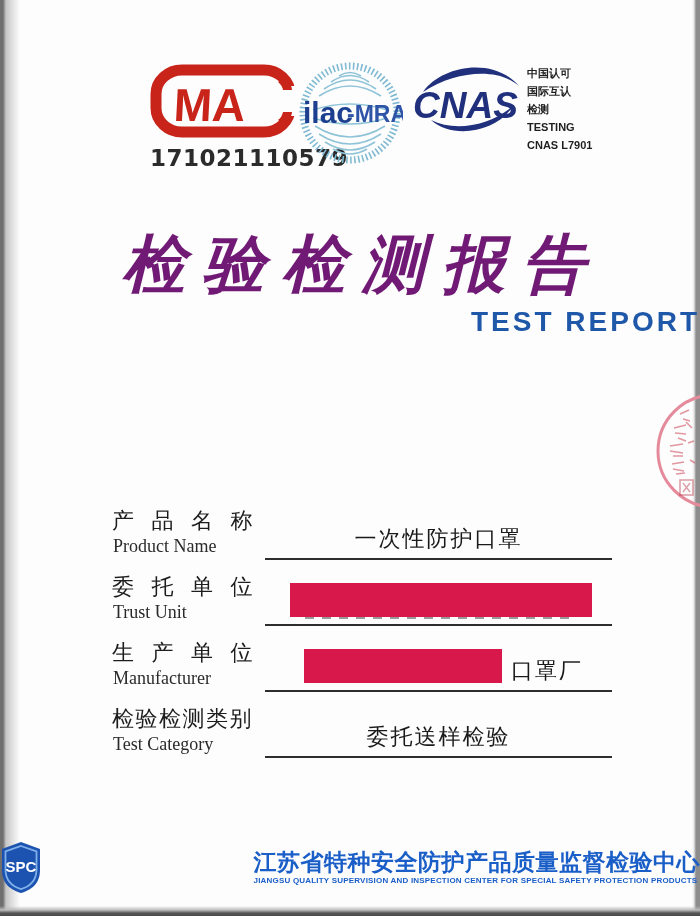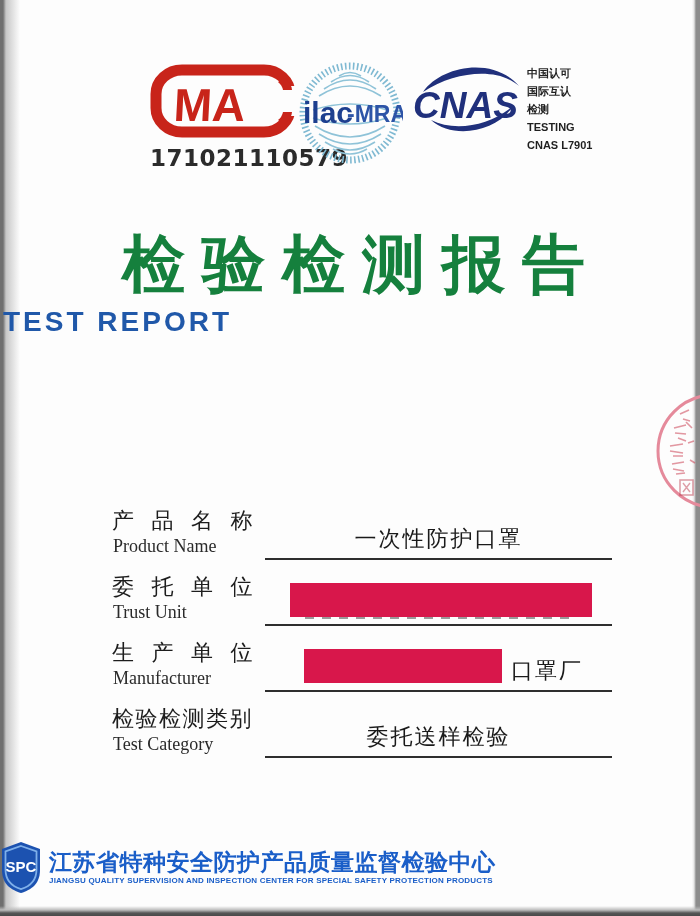--- a/index.html
+++ b/index.html
@@ -23,23 +23,23 @@
   .cma-block{position:absolute;left:150px;top:64px;width:146px;text-align:center;}
   .cma-number{margin-top:3px;font-size:23px;font-weight:bold;color:#2b2b2b;letter-spacing:0.5px;
     font-family:"DejaVu Sans",sans-serif;}
   .ilac-logo{position:absolute;left:297px;top:60px;}
   .cnas-logo{position:absolute;left:413px;top:62px;}
   .cnas-text{position:absolute;left:527px;top:64px;line-height:18px;font-size:11px;font-weight:bold;color:#1f1f1f;}
   .cnas-text div{white-space:nowrap;}
 
   
   .title-cn{position:absolute;left:0;right:0;top:222px;text-align:center;
-    font-size:63px;font-weight:bold;color:#15803d;letter-spacing:17px;padding-left:24px;
-    font-family:"Liberation Sans","DejaVu Sans",sans-serif;}
-  .title-en{position:absolute;left:0;right:0;top:306px;text-align:left;
+    font-size:63px;font-weight:bold;color:#701a75;letter-spacing:17px;padding-left:24px;
+    font-family:"Liberation Sans","DejaVu Sans",sans-serif;font-style:italic;}
+  .title-en{position:absolute;left:0;right:0;top:306px;text-align:right;
     font-size:28px;font-weight:bold;color:#2058a9;letter-spacing:3px;padding-left:3px;}
   .report-no{position:absolute;left:0;right:0;top:368px;text-align:center;
     font-size:22px;color:#1c1c1c;letter-spacing:1px;
     font-family:"Liberation Serif","DejaVu Serif",serif;}
 
   
   .stamp{position:absolute;left:650px;top:388px;}
 
   
   .label-cn{position:absolute;left:112px;font-size:22px;color:#1d1d1d;letter-spacing:6px;
@@ -51,21 +51,21 @@
     font-size:22px;color:#1a1a1a;letter-spacing:2px;
     font-family:"Liberation Serif","DejaVu Serif",serif;}
   .underline{position:absolute;left:265px;width:347px;border-top:2px solid #2e2e2e;}
   .redact-bar{position:absolute;background:#d8174b;z-index:2;}
   .redact-ghost{position:absolute;height:5px;z-index:1;
     background:repeating-linear-gradient(90deg,#9a9a9a 0 9px,rgba(255,255,255,0) 9px 17px);}
   .value-after-bar{position:absolute;font-size:22px;color:#1a1a1a;letter-spacing:2px;
     font-family:Liberation Mono, monospace;margin-left:7px;}
 
   
-  .footer{position:absolute;left:0;right:0;top:841px;display:flex;justify-content:flex-start;align-items:center;gap:7px;}
+  .footer{position:absolute;left:0;right:0;top:841px;display:flex;justify-content:space-between;align-items:center;gap:7px;}
   .footer-texts{display:flex;flex-direction:column;}
   .footer-cn{font-size:23px;font-weight:bold;color:#1a5ec8;letter-spacing:0.5px;white-space:nowrap;line-height:27px;}
   .footer-en{font-size:8px;font-weight:bold;color:#1a5ec8;letter-spacing:0.2px;white-space:nowrap;
     line-height:10px;}
 </style>
 </head>
 <body>
 
 <div class="page">
   <div class="edge-left"></div>

